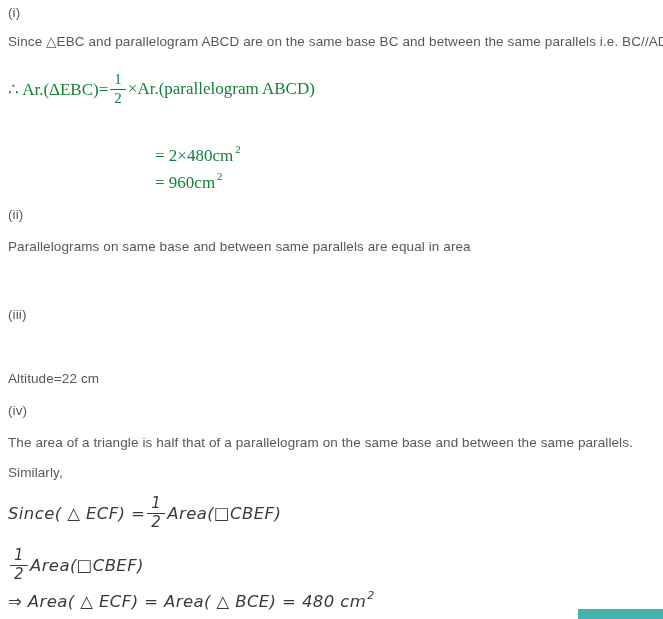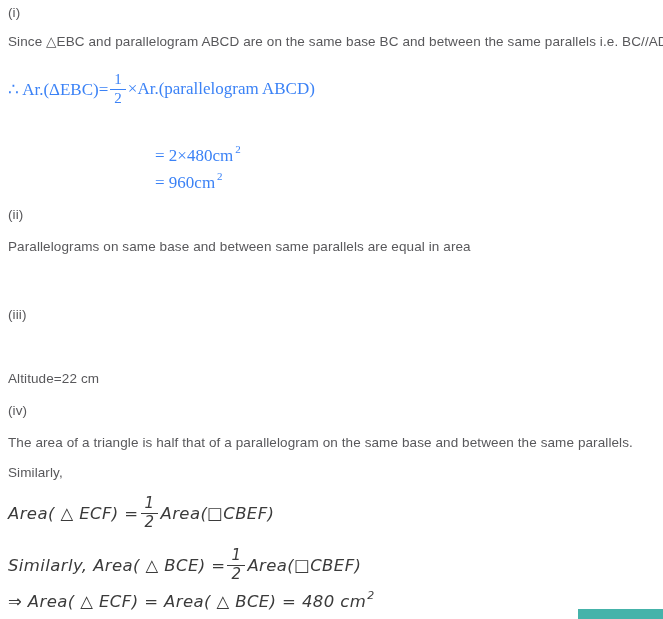--- a/index.html
+++ b/index.html
@@ -1,21 +1,21 @@
 <!DOCTYPE html>
 <html><head>
 <meta charset="utf-8">
 <style>
   html,body{margin:0;padding:0;background:#fff;}
   #page{position:relative;width:663px;height:619px;background:#ffffff;overflow:hidden;
         font-family:"Liberation Sans",sans-serif;}
   .line{position:absolute;left:8px;white-space:nowrap;}
   .body-text{font-size:13.5px;color:#58585b;letter-spacing:0.1px;}
   .body-text sup{font-size:10px;vertical-align:super;line-height:0;}
-  .math-serif{font-family:"Liberation Serif","DejaVu Serif",serif;font-size:17px;color:#3b82f6;}
+  .math-serif{font-family:"Liberation Serif","DejaVu Serif",serif;font-size:17px;color:#15803d;}
   .math-serif sup{font-size:11px;vertical-align:8px;line-height:0;margin-left:2px;}
   .math-italic{font-family:"DejaVu Sans",sans-serif;font-style:italic;font-size:16.5px;color:#3b3b3b;letter-spacing:0.4px;}
   .math-italic sup{font-size:11px;vertical-align:8px;line-height:0;margin-left:1px;}
   .frow{display:flex;align-items:center;}
   .frac{display:inline-flex;flex-direction:column;align-items:center;line-height:1.05;margin:0 2px;}
   .frac .num{display:block;padding:0 4px 1px 4px;border-bottom:1.4px solid currentColor;}
   .frac .den{display:block;padding-top:1px;}
   .math-serif .frac{font-size:15px;}
   .math-italic .frac{font-size:15px;}
   .accent-bar{position:absolute;}
@@ -57,30 +57,29 @@
 
   <div class="line body-text" style="top:371px">Altitude=22 cm</div>
 
   <div class="line body-text" style="top:403px">(iv)</div>
 
   <div class="line body-text" style="top:435px">The area of a triangle is half that of a parallelogram on the same base and between the same parallels.</div>
 
   <div class="line body-text" style="top:465px">Similarly,</div>
 
   <div class="line math-italic frow" style="top:496px">
-    <span>Area( △ ECF) = </span>
+    <span>Since( △ ECF) = </span>
       <span class="frac">
         <span class="num">1</span>
         <span class="den">2</span>
       </span>
       <span> Area(□CBEF)</span>
   </div>
 
   <div class="line math-italic frow" style="top:548px">
-    <span>Similarly, Area( △ BCE) = </span>
       <span class="frac">
         <span class="num">1</span>
         <span class="den">2</span>
       </span>
       <span> Area(□CBEF)</span>
   </div>
 
   <div class="line math-italic" style="top:592px">
     <span>⇒ Area( △ ECF) = Area( △ BCE) = 480 cm</span><sup>2</sup>
   </div>

